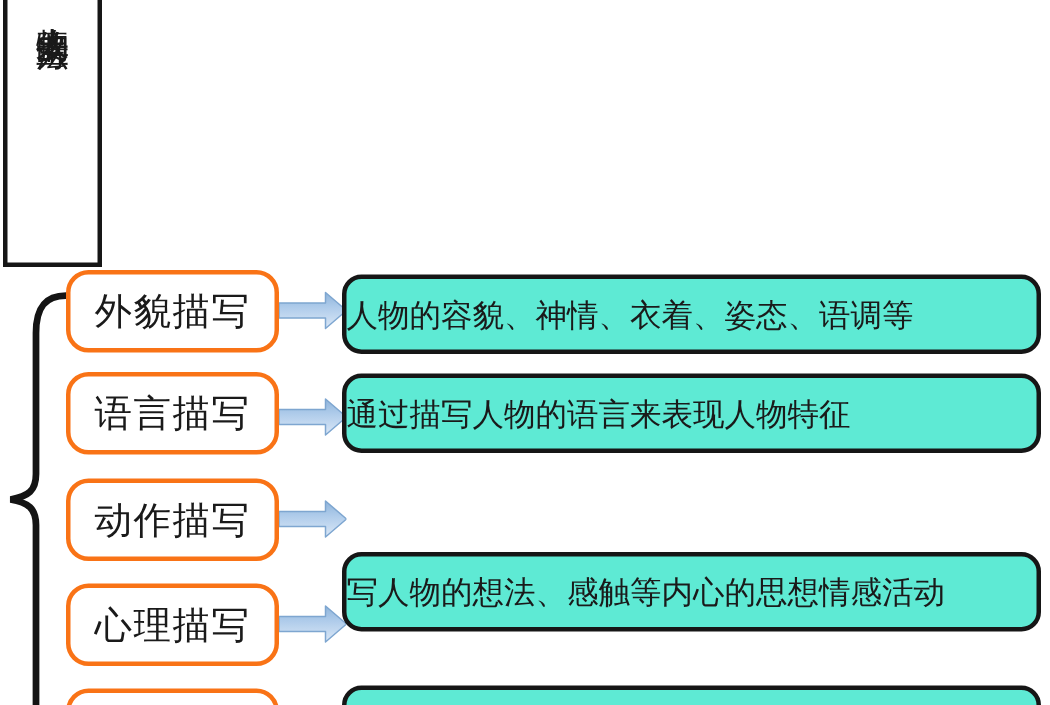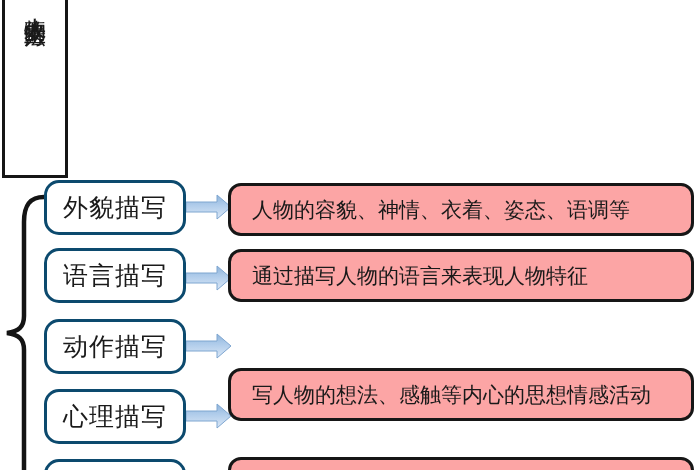--- a/index.html
+++ b/index.html
@@ -26,32 +26,31 @@
     text-orientation:upright;
     font-size:22px;
     letter-spacing:1px;
     line-height:1;
   }
   
   .brace{position:absolute;left:0px;top:188px;}
   
   .label-box{
     position:absolute;left:44px;width:142px;height:55px;
-    border:3px solid #0c4a6e;border-radius:15px;
+    border:3px solid #f97316;border-radius:15px;
     background:#ffffff;box-sizing:border-box;
     display:flex;align-items:center;justify-content:center;
     font-size:25px;letter-spacing:1px;
   }
   
   .desc-box{
     position:absolute;left:228px;width:466px;height:53px;
     border:3px solid #161616;border-radius:13px;
-    background:#fca5a5;box-sizing:border-box;
+    background:#5eead4;box-sizing:border-box;
     display:flex;align-items:center;
-    padding-left:21px;
     font-size:21px;
   }
   .arrow{position:absolute;left:186px;}
   .r0{top:180px}.r1{top:248px}.r2{top:319px}.r3{top:389px}.r4{top:459px}
   .d0{top:183px}.d1{top:249px}.d2{top:314px}.d3{top:368px}.d4{top:457px}
   .a0{top:194px}.a1{top:265px}.a2{top:333px}.a3{top:403px}
 </style>
 </head>
 <body>
 

